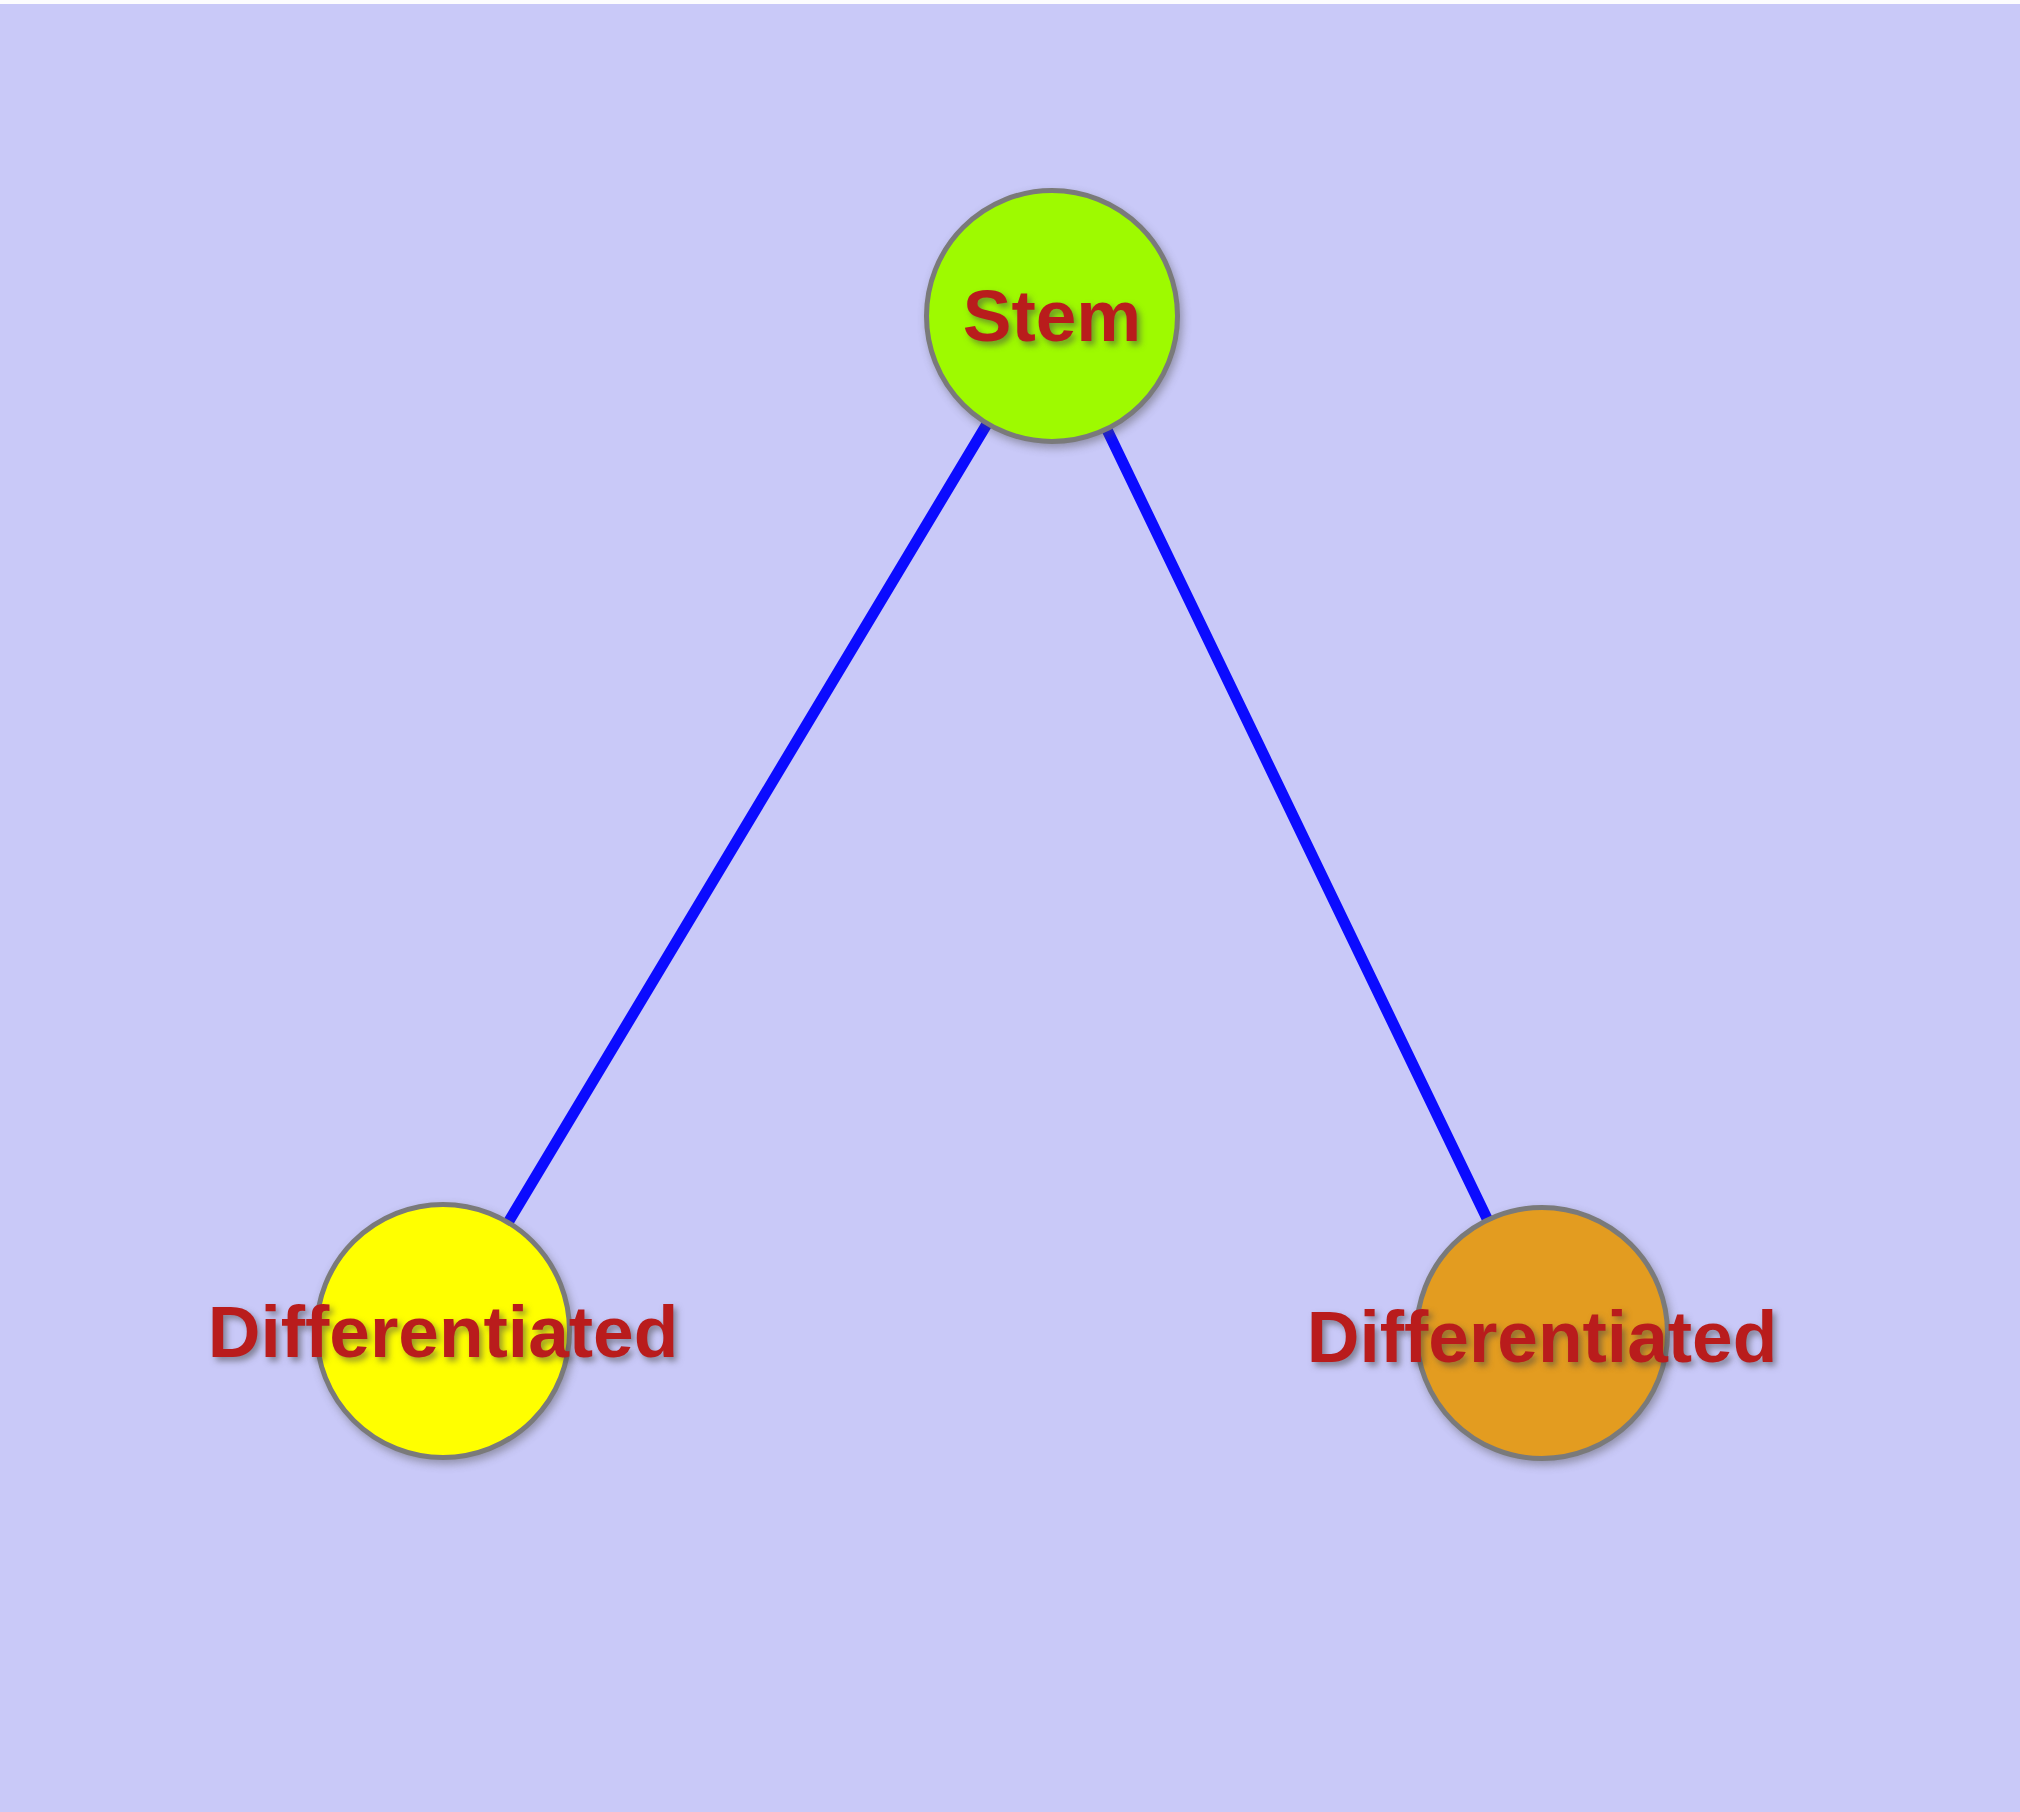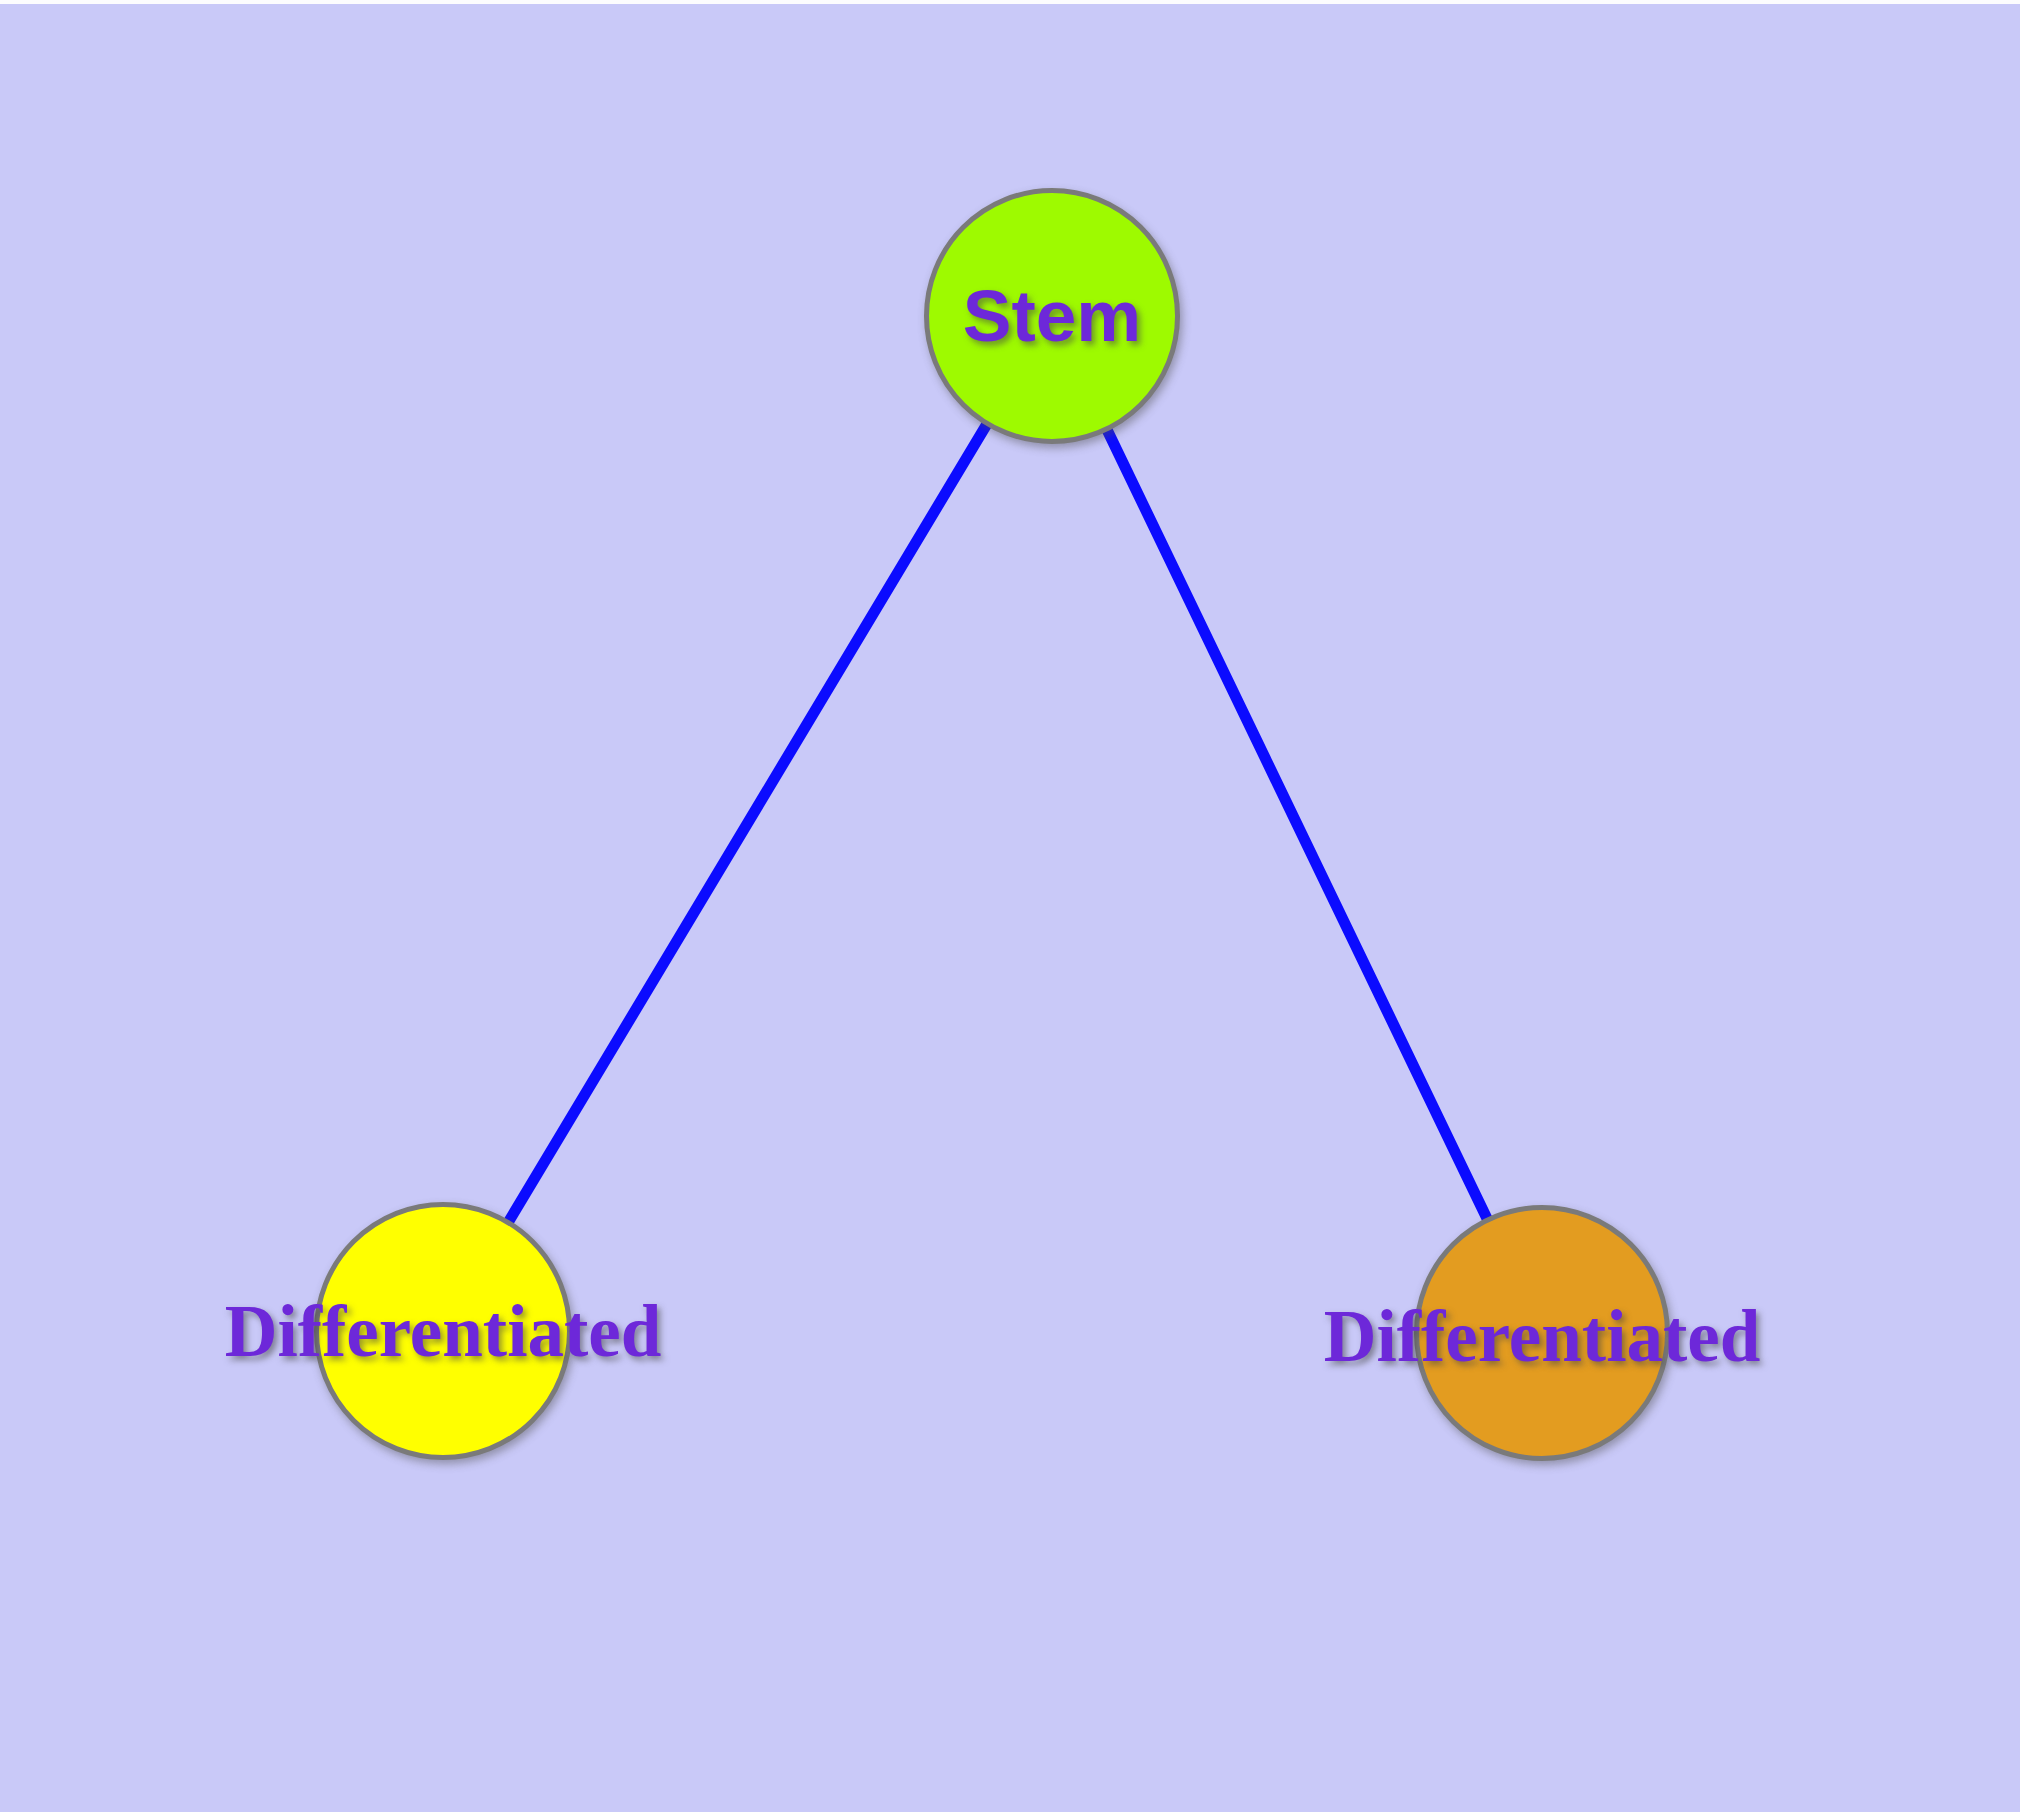--- a/index.html
+++ b/index.html
@@ -26,24 +26,24 @@
     box-shadow:2.5px 4.2px 8.5px rgba(80,80,80,0.45);
   }
   .node-stem{left:924px;top:188px;width:256px;height:256px;}
   .node-a{left:314px;top:1202px;width:258px;height:258px;}
   .node-b{left:1414px;top:1205px;width:256px;height:256px;}
   
   .label{
     position:absolute;z-index:3;
     transform:translate(-50%,-50%);
     text-align:center;white-space:nowrap;
-    font-weight:bold;font-size:73px;line-height:100px;color:#6d28d9;
+    font-weight:bold;font-size:73px;line-height:100px;color:#b91c1c;
     text-shadow:3.4px 4.2px 6px rgba(70,70,70,0.55);
   }
-  .label .lline{display:block;font-family:Liberation Serif, serif;}
+  .label .lline{display:block;}
   .label-stem{left:1052px;top:316px;}
   .label-a{left:443px;top:1332px;}
   .label-b{left:1542px;top:1337px;}
 </style>
 </head>
 <body>
 
 <div class="canvas" style="background-color: rgb(201, 201, 248);">
 
   <div class="top-strip" style="background-color: rgb(252, 252, 254);"></div>

